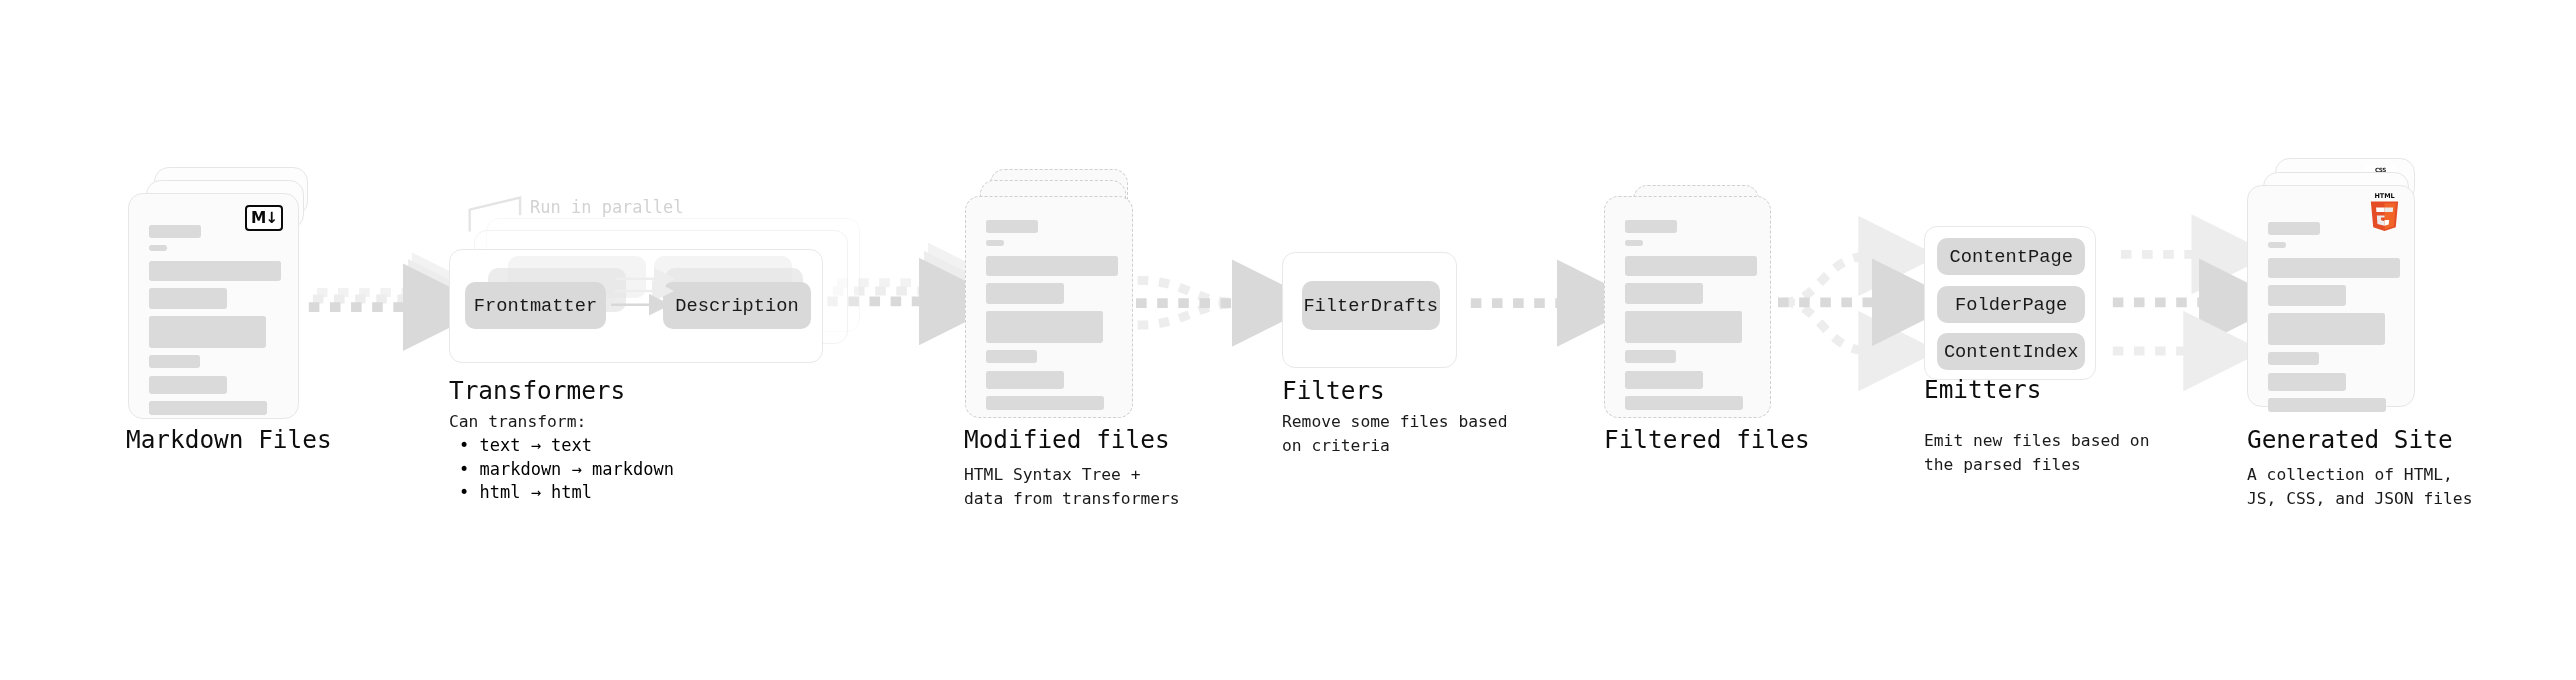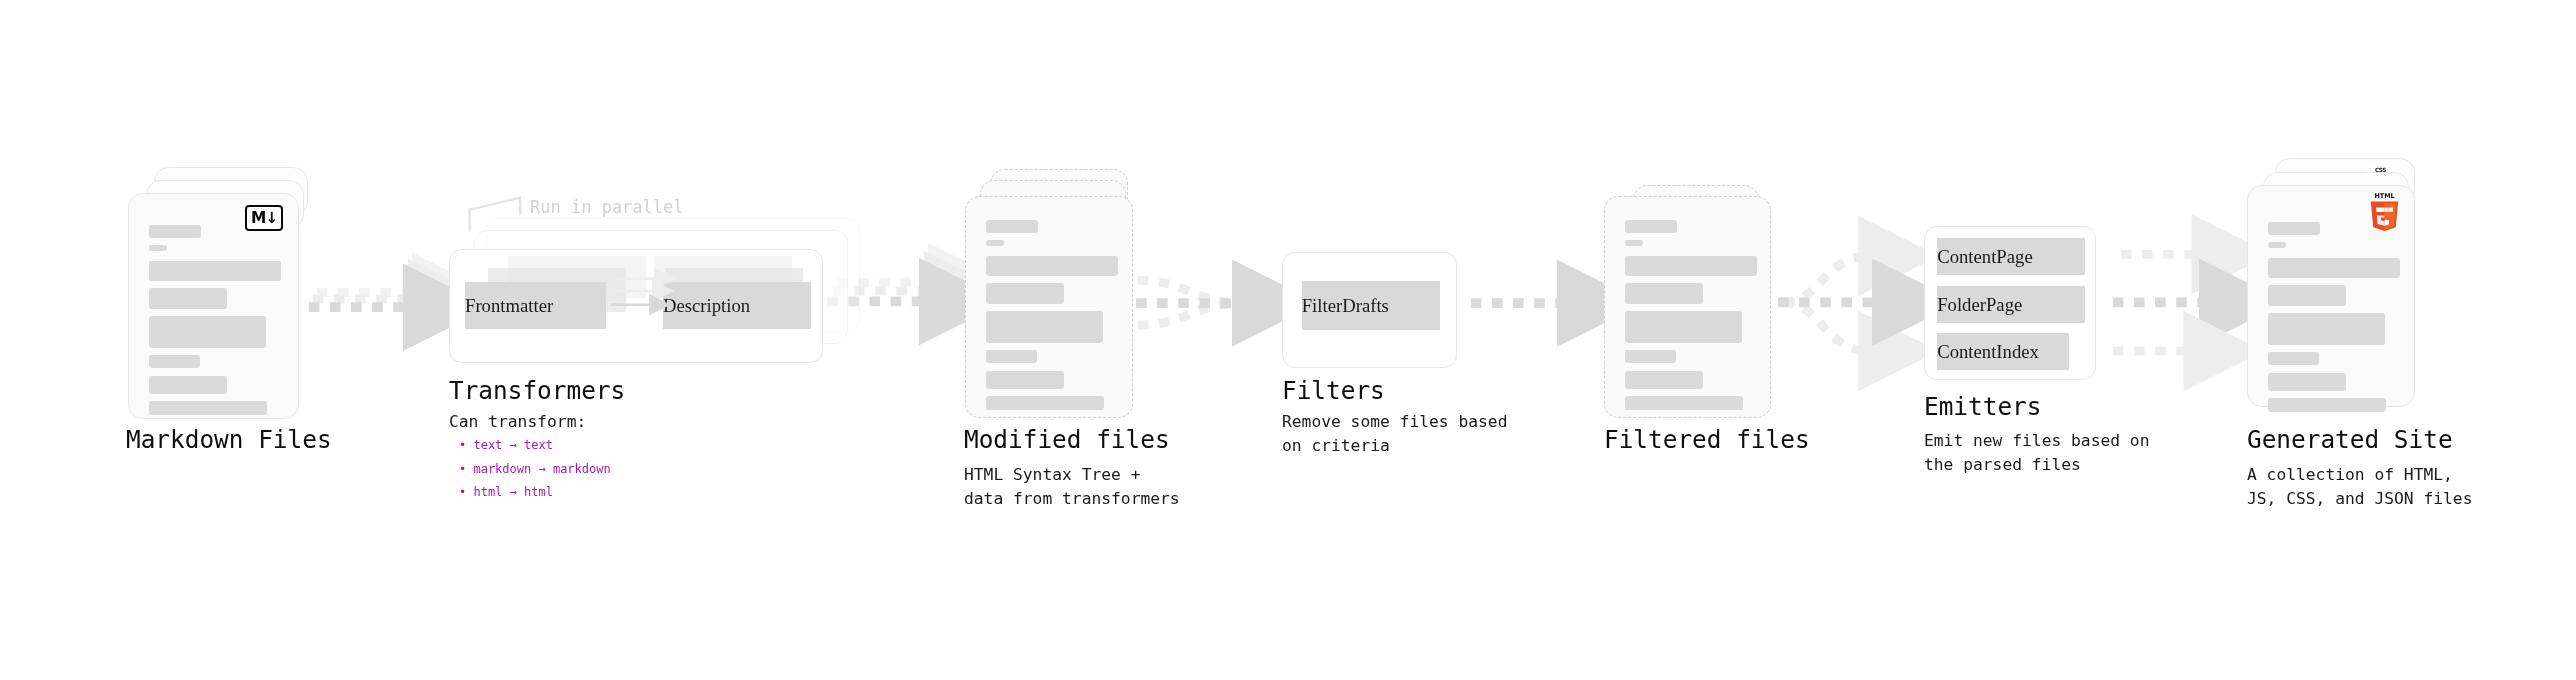--- a/index.html
+++ b/index.html
@@ -56,23 +56,23 @@
     border-radius:13px;
     background:#ffffff;
     box-sizing:border-box;
   }
   .groupbox.ghost{opacity:.55;}
   .groupbox.ghost2{opacity:.3;}
 
   .chip{
     position:absolute;
     background:#d9d9d9;
-    border-radius:0;
-    display:flex;align-items:center;justify-content:flex-start;
-    font-family:Liberation Serif, serif;
+    border-radius:10px;
+    display:flex;align-items:center;justify-content:center;
+    font-family:Liberation Mono, monospace;
     font-size:18.7px;color:#1a1a1a;
     box-sizing:border-box;
     white-space:nowrap;
   }
   .chip.ghost{background:#e6e6e6;opacity:.75;}
   .chip.ghost2{background:#ededed;opacity:.6;}
 
   
   .cap-title{
     position:absolute;
@@ -93,23 +93,23 @@
   .cap-note{
     position:absolute;
     font-family:"DejaVu Sans Mono","Liberation Mono",monospace;
     font-size:17px;
     color:#d2d2d2;
     white-space:nowrap;
   }
   .bullets{
     position:absolute;
     font-family:"DejaVu Sans Mono","Liberation Mono",monospace;
-    font-size:12px;
+    font-size:17px;
     line-height:23.6px;
-    color:#a21caf;
+    color:#000000;
     white-space:pre;
     text-align:center;
   }
   svg.overlay{position:absolute;left:0;top:0;width:2576px;height:681px;pointer-events:none;}
 </style>
 </head>
 <body>
 
 <div class="stage-root">
 
@@ -264,25 +264,25 @@
   </div>
   <div class="cap-title" style="left:1604px;top:425px;">Filtered files</div>
 
   <div class="groupbox" style="left:1924px;top:226px;width:172px;height:154px;">
     <div class="chip" style="left:12.2px;top:11.4px;width:148px;height:37px;">
       <span>ContentPage</span>
     </div>
     <div class="chip" style="left:12.2px;top:59px;width:148px;height:37px;">
       <span>FolderPage</span>
     </div>
-    <div class="chip" style="left:12.2px;top:106px;width:132px;height:37px;">
+    <div class="chip" style="left:12.2px;top:106px;width:148px;height:37px;">
       <span>ContentIndex</span>
     </div>
   </div>
-  <div class="cap-title" style="left:1924px;top:392px;text-align:right;">Emitters</div>
+  <div class="cap-title" style="left:1924px;top:375px;text-align:right;">Emitters</div>
   <div class="cap-sub" style="left:1924px;top:429px;">Emit new files based on
 the parsed files</div>
 
   <div class="doc-stack">
 
     <div class="doc-card back" style="left:2275px;top:158px;width:140px;height:45px;">
       <div class="badge css-badge" style="right:18px;top:6.5px;position:absolute;">
         <div class="csstxt">CSS</div>
         <div class="cssbar"></div>
       </div>

